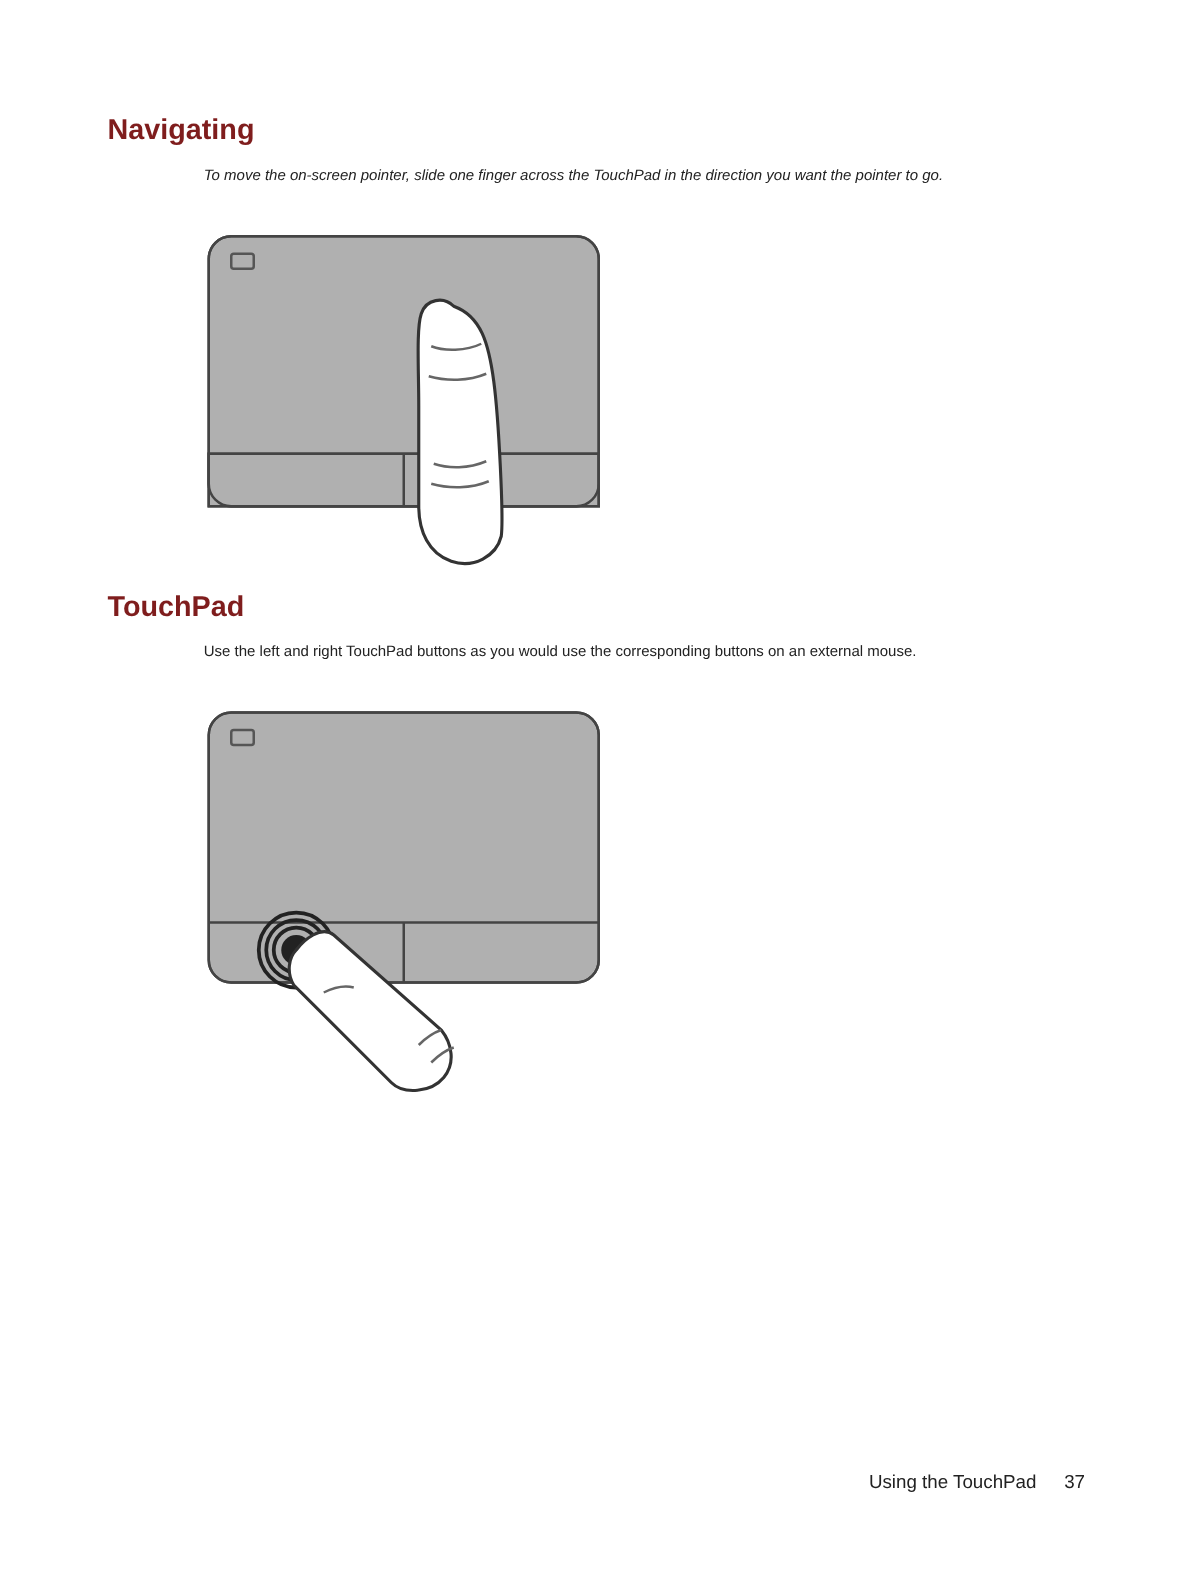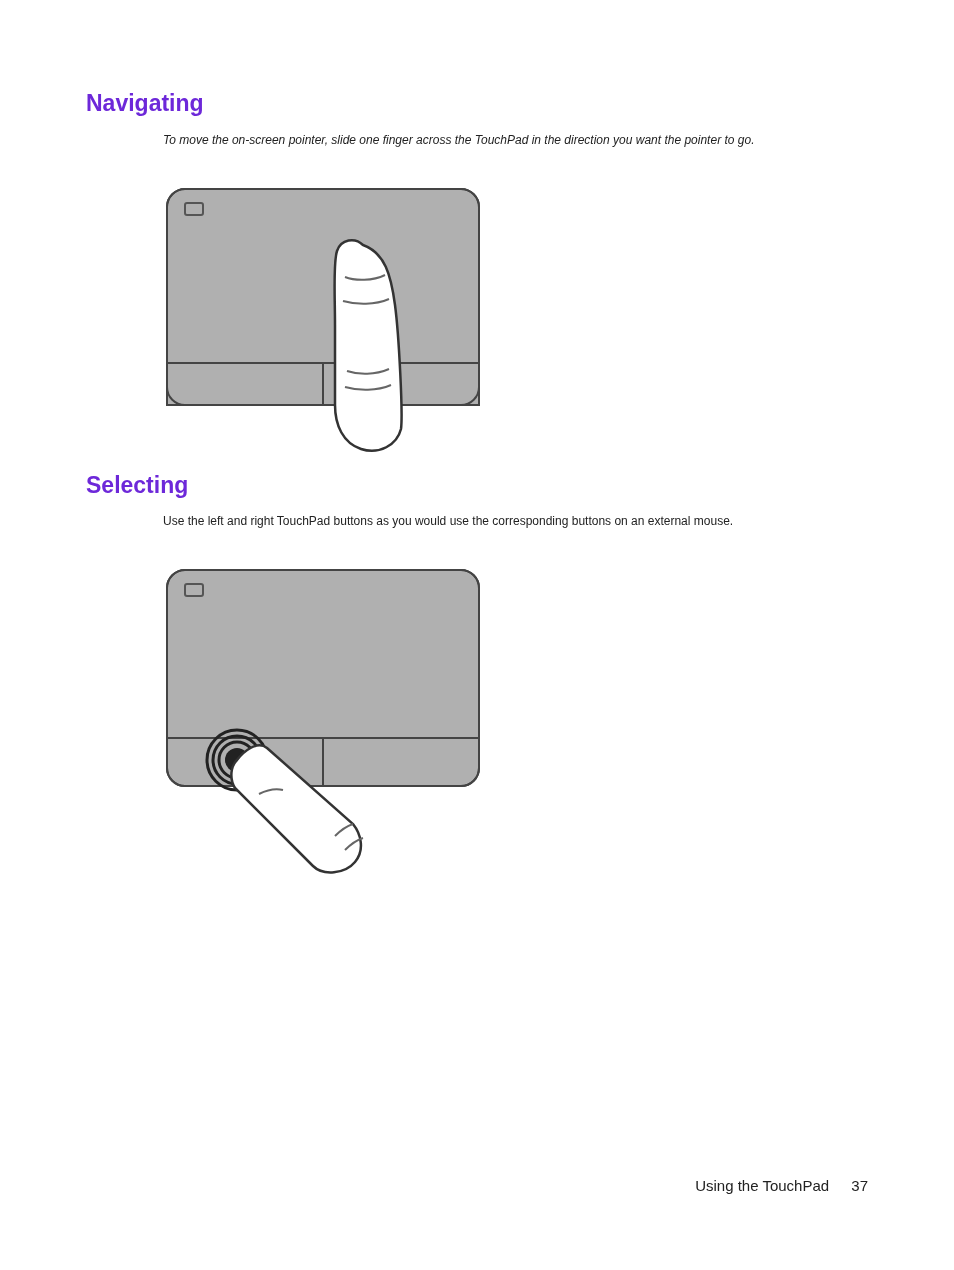--- a/index.html
+++ b/index.html
@@ -12,21 +12,21 @@
     color: #222;
     position: relative;
   }
   .page {
     position: relative;
     width: 954px;
     height: 1270px;
     box-sizing: border-box;
   }
   h2.section-heading {
-    color: #6d28d9;
+    color: #7f1d1d;
     font-weight: 700;
     font-size: 23px;
     margin: 0;
     padding: 0;
   }
   .heading-nav {
     position: absolute;
     left: 86px;
     top: 90px;
   }
@@ -102,21 +102,21 @@
                  C228 90 222 68 200 60 Z" fill="#ffffff" stroke="#333" stroke-width="2.5"></path>
 
         <path d="M182 92 C192 96 210 96 222 90" fill="none" stroke="#666" stroke-width="2"></path>
         <path d="M180 116 C194 120 212 120 226 114" fill="none" stroke="#666" stroke-width="2"></path>
         <path d="M184 186 C196 190 212 190 226 184" fill="none" stroke="#666" stroke-width="2"></path>
         <path d="M182 202 C196 206 214 206 228 200" fill="none" stroke="#666" stroke-width="2"></path>
       </g>
     </svg>
   </div>
 
-  <h2 class="section-heading heading-sel">Selecting</h2>
+  <h2 class="section-heading heading-sel">TouchPad</h2>
 
   <div class="body-sel">Use the left and right TouchPad buttons as you would use the corresponding buttons on an external mouse.</div>
 
   <div class="illus illus-sel">
     <svg width="330" height="310" viewBox="0 0 330 310">
 
       <rect x="4" y="4" width="312" height="216" rx="18" ry="18" fill="#b0b0b0" stroke="#444" stroke-width="2"></rect>
 
       <rect x="22" y="18" width="18" height="12" rx="2" ry="2" fill="none" stroke="#555" stroke-width="2"></rect>
 

